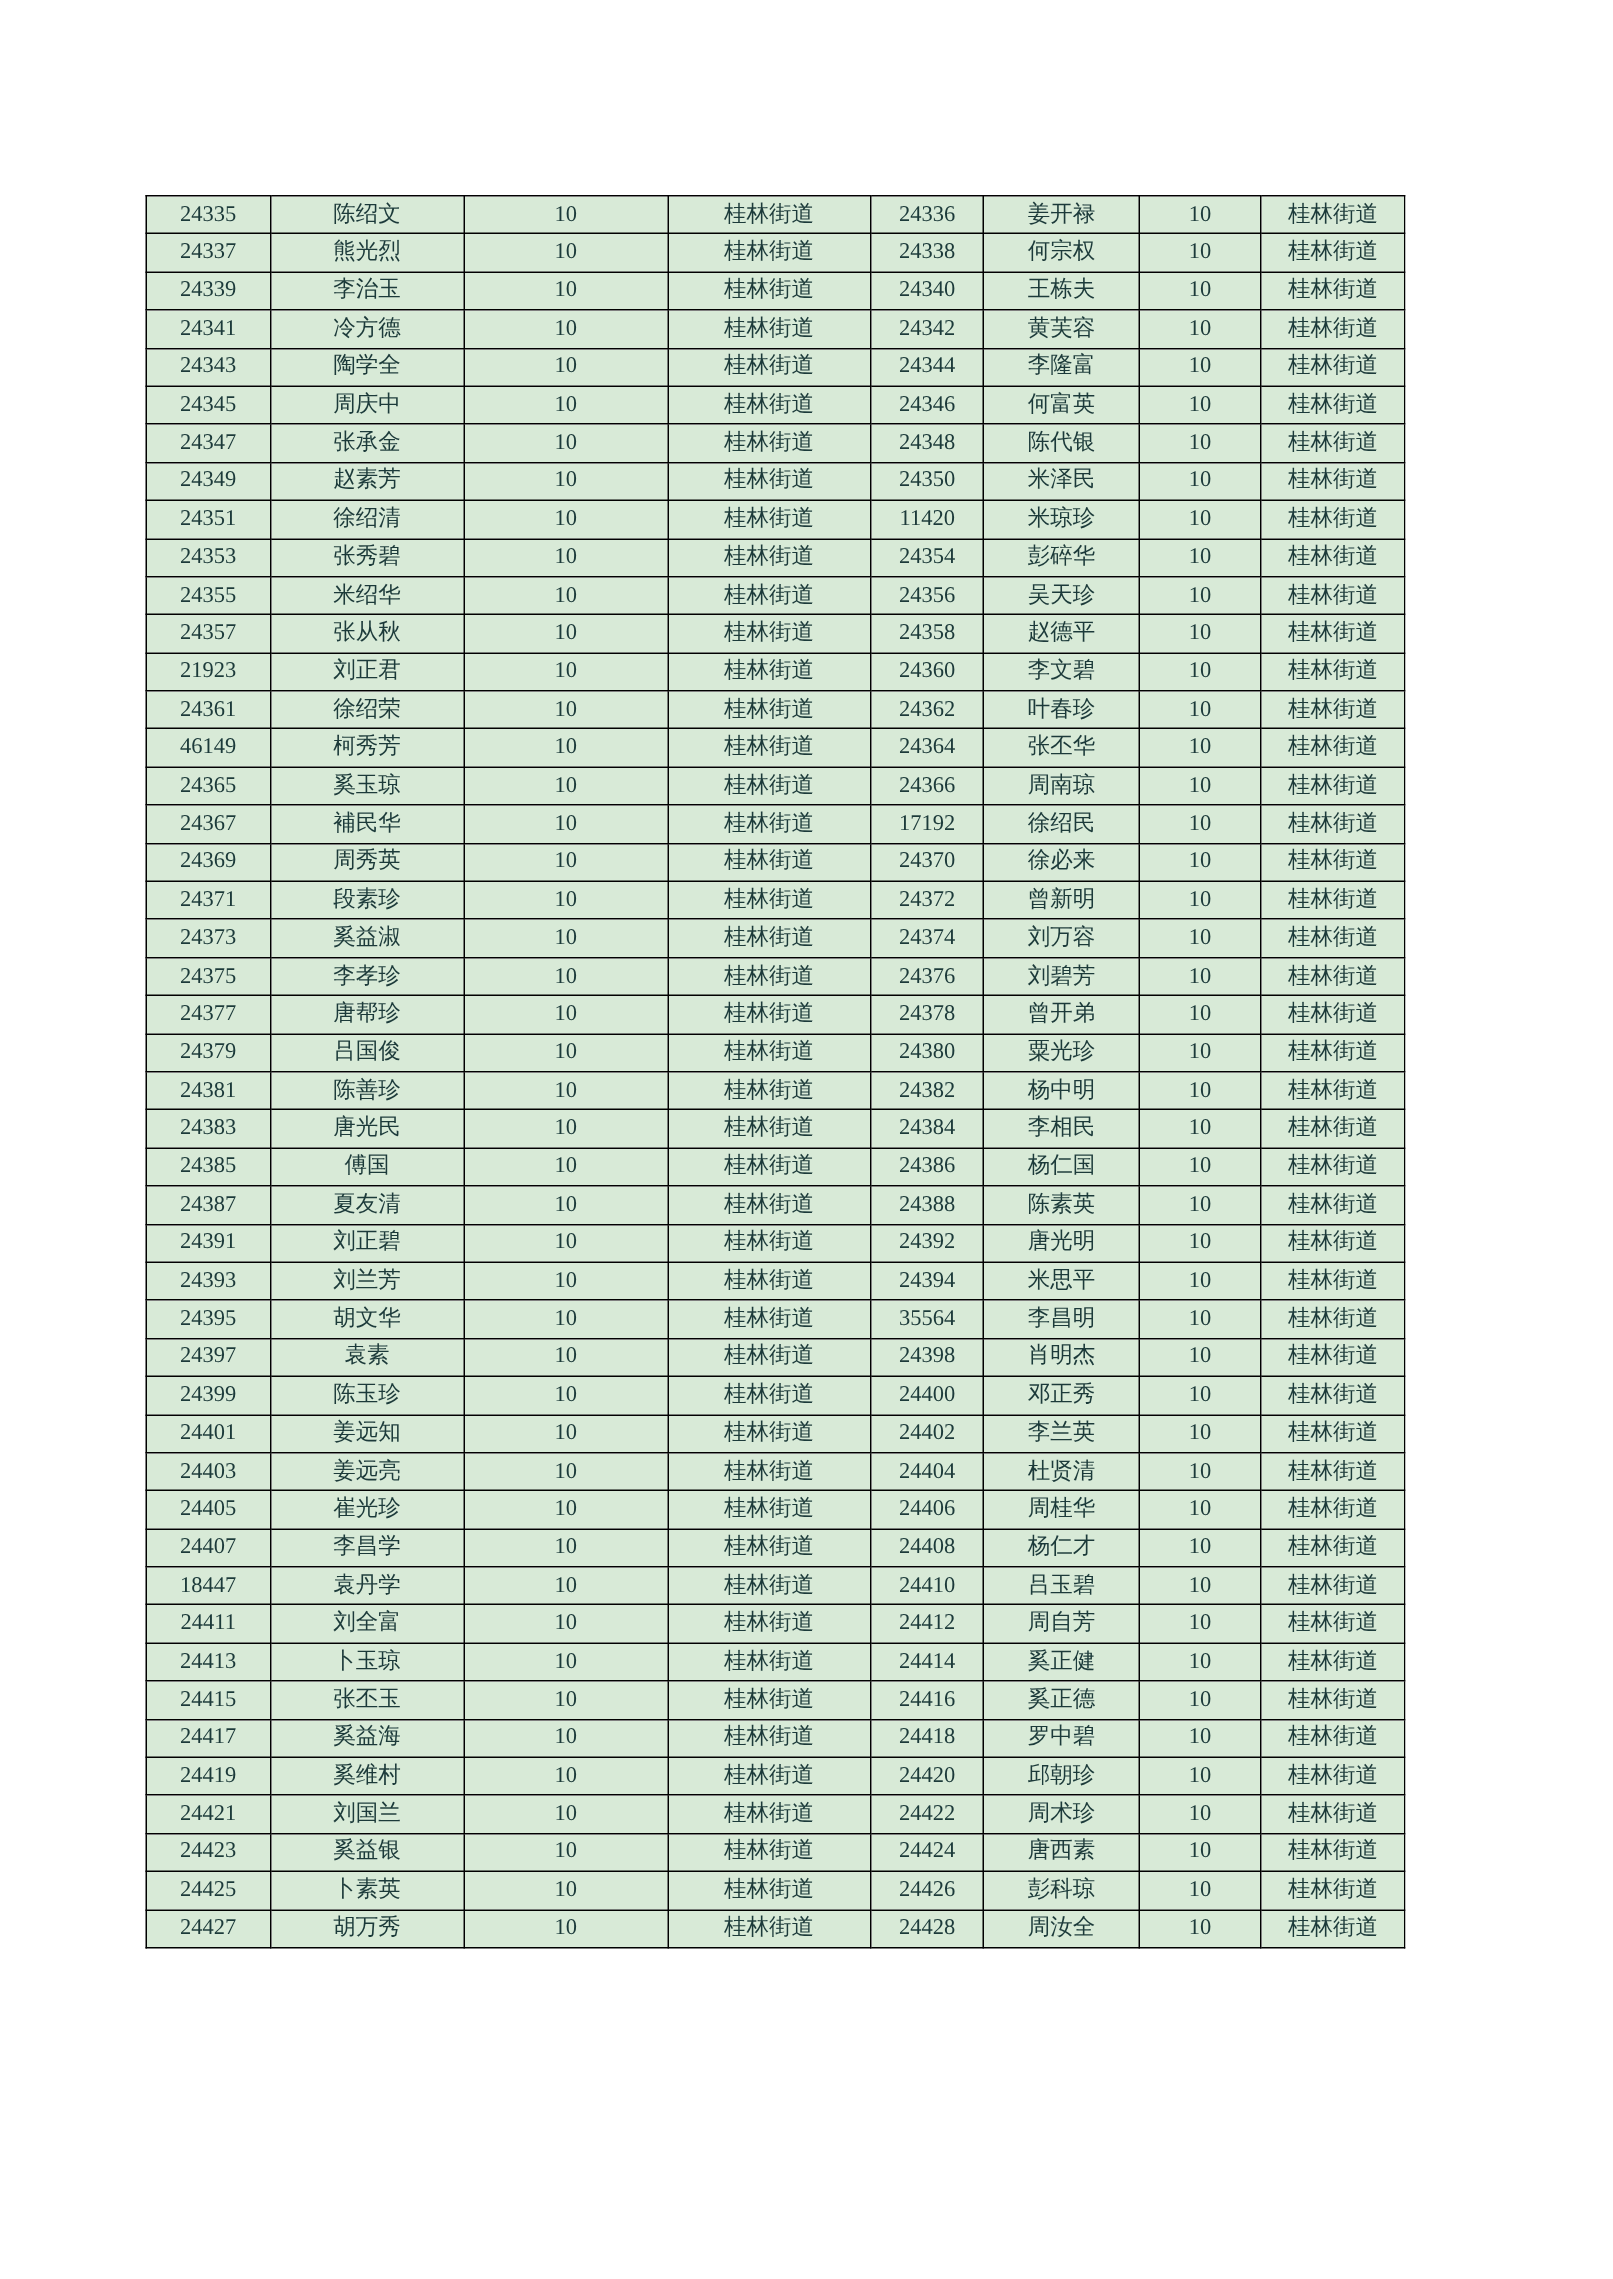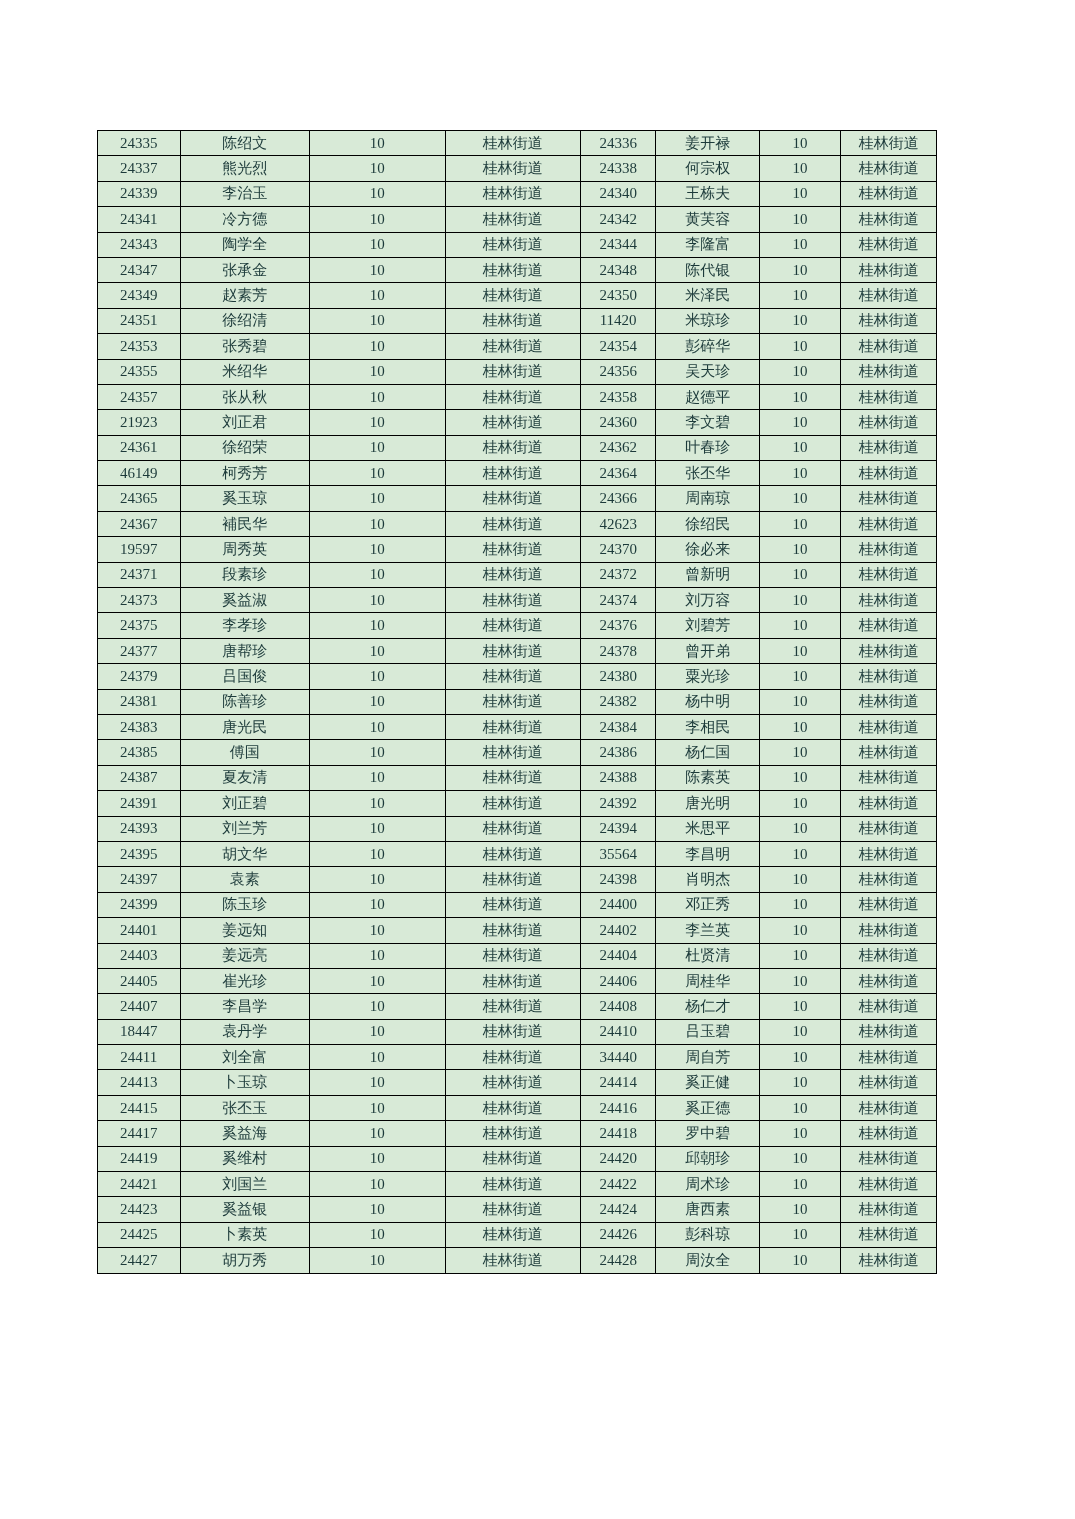--- a/index.html
+++ b/index.html
@@ -104,20 +104,30 @@
           <td>24343</td>
           <td>陶学全</td>
           <td>10</td>
           <td>桂林街道</td>
           <td>24344</td>
           <td>李隆富</td>
           <td>10</td>
           <td>桂林街道</td>
         </tr>
         <tr>
+          <td>24345</td>
+          <td>周庆中</td>
+          <td>10</td>
+          <td>桂林街道</td>
+          <td>24346</td>
+          <td>何富英</td>
+          <td>10</td>
+          <td>桂林街道</td>
+        </tr>
+        <tr>
           <td>24347</td>
           <td>张承金</td>
           <td>10</td>
           <td>桂林街道</td>
           <td>24348</td>
           <td>陈代银</td>
           <td>10</td>
           <td>桂林街道</td>
         </tr>
         <tr>
@@ -208,27 +218,27 @@
           <td>24366</td>
           <td>周南琼</td>
           <td>10</td>
           <td>桂林街道</td>
         </tr>
         <tr>
           <td>24367</td>
           <td>補民华</td>
           <td>10</td>
           <td>桂林街道</td>
-          <td>42623</td>
+          <td>17192</td>
           <td>徐绍民</td>
           <td>10</td>
           <td>桂林街道</td>
         </tr>
         <tr>
-          <td>19597</td>
+          <td>24369</td>
           <td>周秀英</td>
           <td>10</td>
           <td>桂林街道</td>
           <td>24370</td>
           <td>徐必来</td>
           <td>10</td>
           <td>桂林街道</td>
         </tr>
         <tr>
           <td>24371</td>
@@ -418,21 +428,21 @@
           <td>24410</td>
           <td>吕玉碧</td>
           <td>10</td>
           <td>桂林街道</td>
         </tr>
         <tr>
           <td>24411</td>
           <td>刘全富</td>
           <td>10</td>
           <td>桂林街道</td>
-          <td>34440</td>
+          <td>24412</td>
           <td>周自芳</td>
           <td>10</td>
           <td>桂林街道</td>
         </tr>
         <tr>
           <td>24413</td>
           <td>卜玉琼</td>
           <td>10</td>
           <td>桂林街道</td>
           <td>24414</td>

